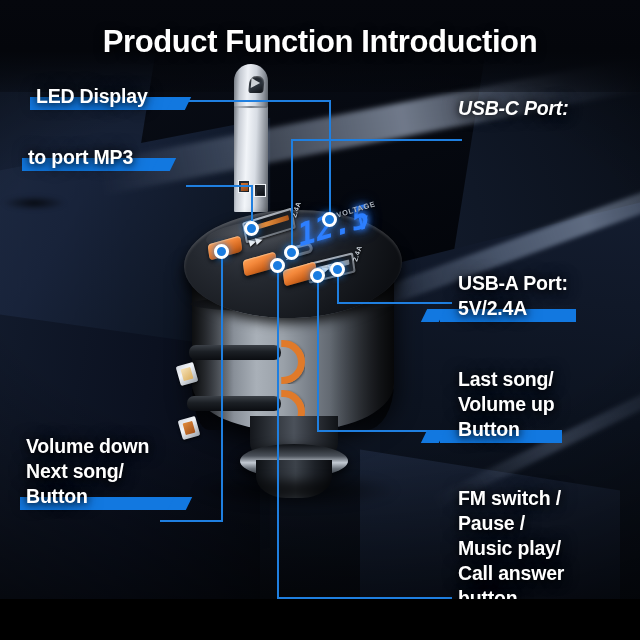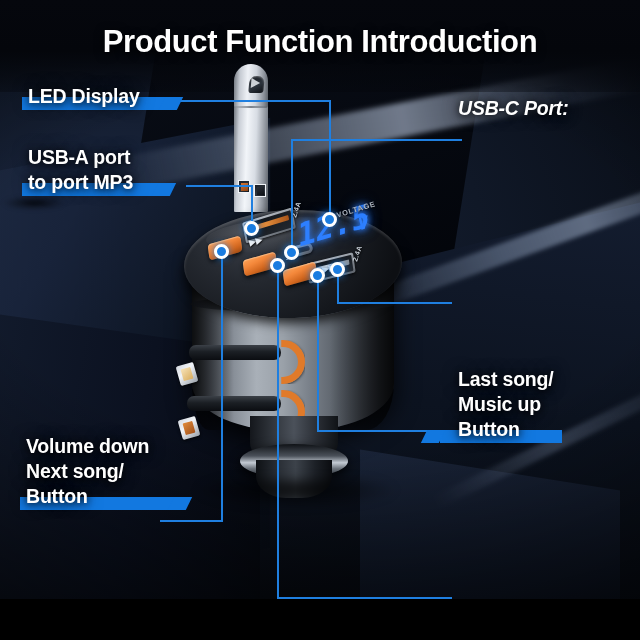--- a/index.html
+++ b/index.html
@@ -509,40 +509,50 @@
   </svg>
 
   <div class="dot" style="left:244px; top:221px;"></div>
   <div class="dot" style="left:322px; top:212px;"></div>
   <div class="dot" style="left:284px; top:245px;"></div>
   <div class="dot" style="left:330px; top:262px;"></div>
   <div class="dot" style="left:214px; top:244px;"></div>
   <div class="dot" style="left:270px; top:258px;"></div>
   <div class="dot" style="left:310px; top:268px;"></div>
 
-  <div class="label" style="left:28px; top:84px;">
+  <div class="label" style="left:36px; top:84px;">
     <span class="ln hl"><span>LED Display</span></span>
   </div>
 
   <div class="label" style="left:28px; top:145px;">
-    <span class="ln">USB-A port</span>
     <span class="ln hl"><span>to port MP3</span></span>
   </div>
 
   <div class="label" style="left:458px; top:96px;font-style:italic;">
     <span class="ln">USB-C Port:</span>
   </div>
 
+  <div class="label" style="left:458px; top:271px;">
+    <span class="ln">USB-A Port:</span>
+    <span class="ln hl left"><span>5V/2.4A</span></span>
+  </div>
 
   <div class="label" style="left:458px; top:367px;">
     <span class="ln">Last song/</span>
-    <span class="ln">Music up</span>
+    <span class="ln">Volume up</span>
     <span class="ln hl left"><span>Button</span></span>
   </div>
 
   <div class="label" style="left:26px; top:434px;">
     <span class="ln">Volume down</span>
     <span class="ln">Next song/</span>
     <span class="ln hl"><span>Button</span></span>
   </div>
 
+  <div class="label" style="left:458px; top:486px;">
+    <span class="ln">FM switch /</span>
+    <span class="ln">Pause /</span>
+    <span class="ln">Music play/</span>
+    <span class="ln">Call answer</span>
+    <span class="ln hl left"><span>button</span></span>
+  </div>
 
 </div>
 
 </body></html>

